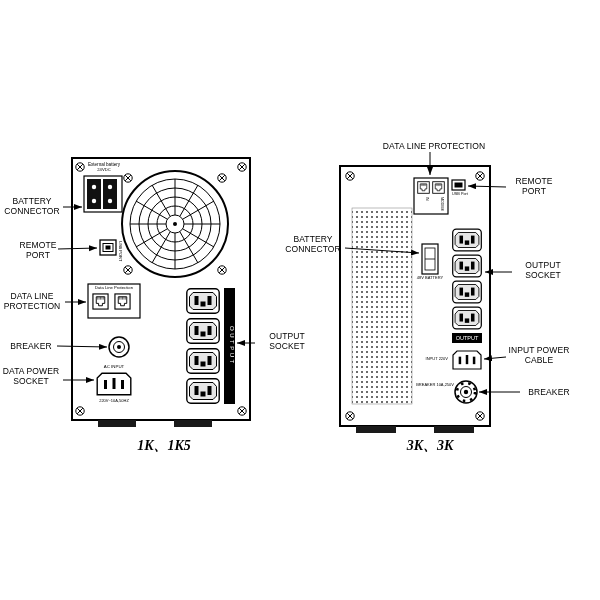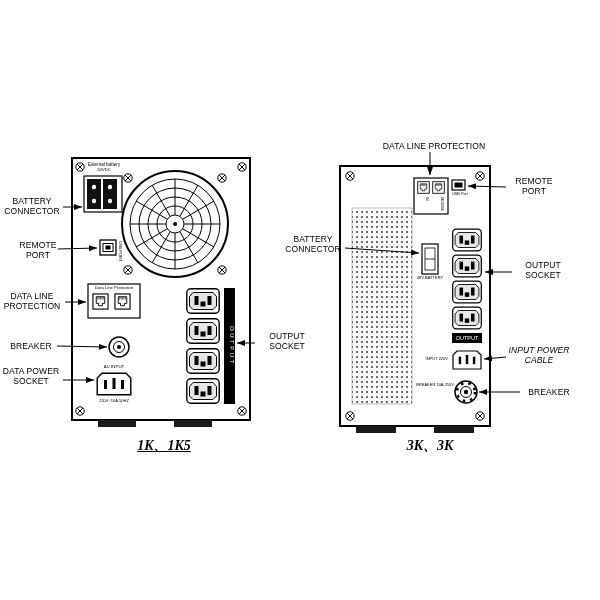--- a/index.html
+++ b/index.html
@@ -199,35 +199,35 @@
       <line x1="520" y1="392" x2="479" y2="392" marker-end="url(#arrow)"></line>
     </g>
   </svg>
 
   <div class="txt callout" style="left:2px; top:196px; width:60px;">BATTERY CONNECTOR</div>
   <div class="txt callout bold" style="left:10px; top:240px; width:56px;">REMOTE PORT</div>
   <div class="txt callout" style="left:0px; top:291px; width:64px;">DATA LINE PROTECTION</div>
   <div class="txt callout bold" style="left:6px; top:341px; width:50px;">BREAKER</div>
   <div class="txt callout bold" style="left:0px; top:366px; width:62px;">DATA POWER SOCKET</div>
   <div class="txt callout bold" style="left:256px; top:331px; width:62px;">OUTPUT SOCKET</div>
-  <div class="txt caption" style="left:118px; top:437px; width:92px;text-decoration:underline;">1K、1K5</div>
+  <div class="txt caption" style="left:118px; top:437px; width:92px;">1K、1K5</div>
 
   <div class="txt tiny" style="left:82px; top:162px; width:44px; font-size:4.6px;">External battery</div>
   <div class="txt tiny" style="left:82px; top:168px; width:44px; font-size:4.2px;">24VDC</div>
   <div class="txt tiny vrot" style="left:122px; top:241px; font-size:4px;">USB PORT</div>
   <div class="txt tiny bold" style="left:89px; top:285.5px; width:50px; font-size:4.2px;">Data Line Protection</div>
   <div class="txt tiny" style="left:96px; top:364px; width:36px; font-size:4.4px;">AC INPUT</div>
   <div class="txt tiny" style="left:88px; top:398.5px; width:52px; font-size:4px;">220V~10A,50HZ</div>
   <div class="txt vtext" style="left:225px; top:290px; width:10px; height:112px; font-size:6px;">OUTPUT</div>
 
   <div class="txt callout" style="left:374px; top:141px; width:120px; white-space:nowrap;">DATA LINE PROTECTION</div>
   <div class="txt callout bold" style="left:508px; top:176px; width:52px;">REMOTE PORT</div>
   <div class="txt callout" style="left:282px; top:234px; width:62px;">BATTERY CONNECTOR</div>
   <div class="txt callout bold" style="left:514px; top:260px; width:58px;">OUTPUT SOCKET</div>
-  <div class="txt callout" style="left:508px; top:345px; width:62px;font-style:italic;">INPUT POWER CABLE</div>
+  <div class="txt callout" style="left:508px; top:345px; width:62px;">INPUT POWER CABLE</div>
   <div class="txt callout bold" style="left:522px; top:387px; width:54px;">BREAKER</div>
   <div class="txt caption" style="left:384px; top:437px; width:92px;">3K、3K</div>
 
   <div class="txt tiny" style="left:446px; top:192px; width:28px; font-size:3.8px;">USB Port</div>
   <div class="txt tiny vrot" style="left:429px; top:197px; font-size:3.5px;">IN</div>
   <div class="txt tiny vrot" style="left:444px; top:197px; font-size:3.5px;">MODEM</div>
   <div class="txt tiny" style="left:408px; top:276px; width:44px; font-size:4px;">48V BATTERY</div>
   <div class="txt tiny" style="left:452px; top:333px; width:30px; height:10px; font-size:5.5px; line-height:10px; color:#fff;">OUTPUT</div>
   <div class="txt tiny" style="left:412px; top:357px; width:36px; font-size:4px; text-align:right;">INPUT 220V</div>
   <div class="txt tiny" style="left:416px; top:383px; width:38px; font-size:4px; text-align:right;">BREAKER 10A,250V</div>

